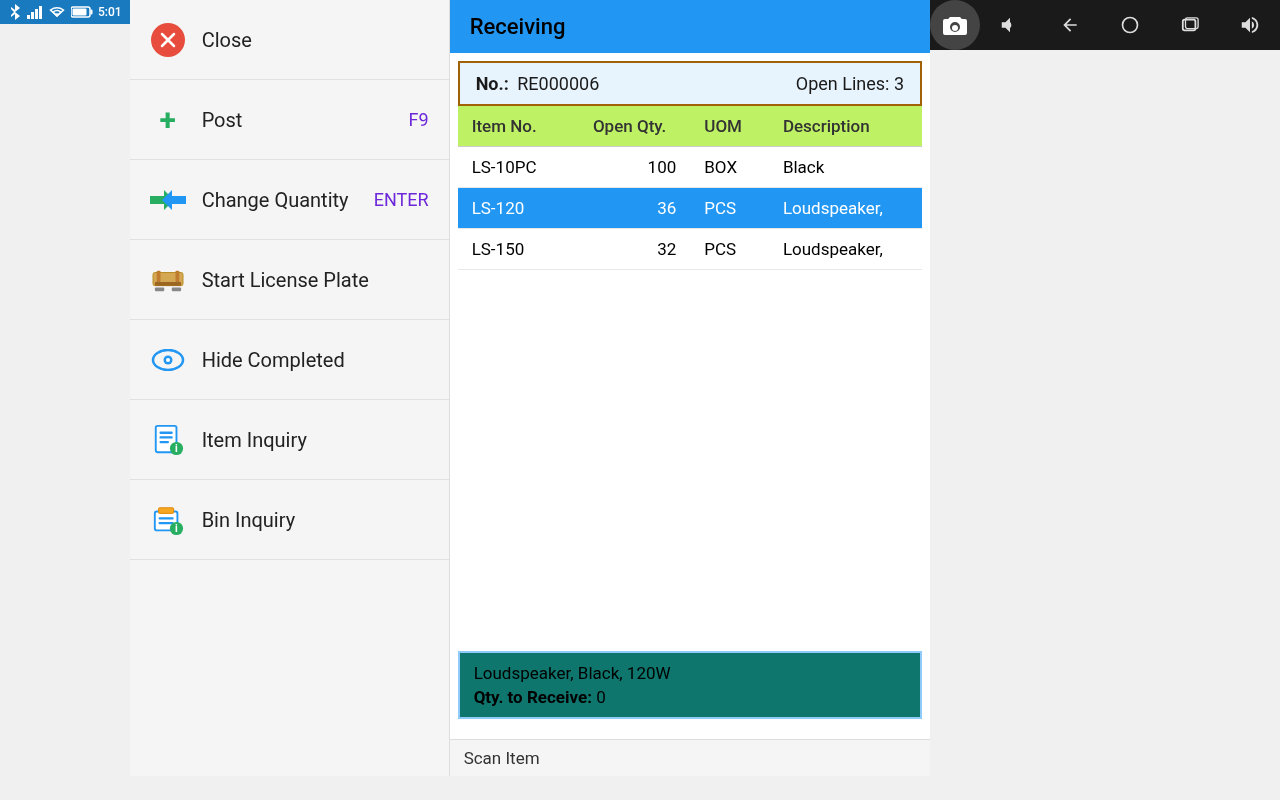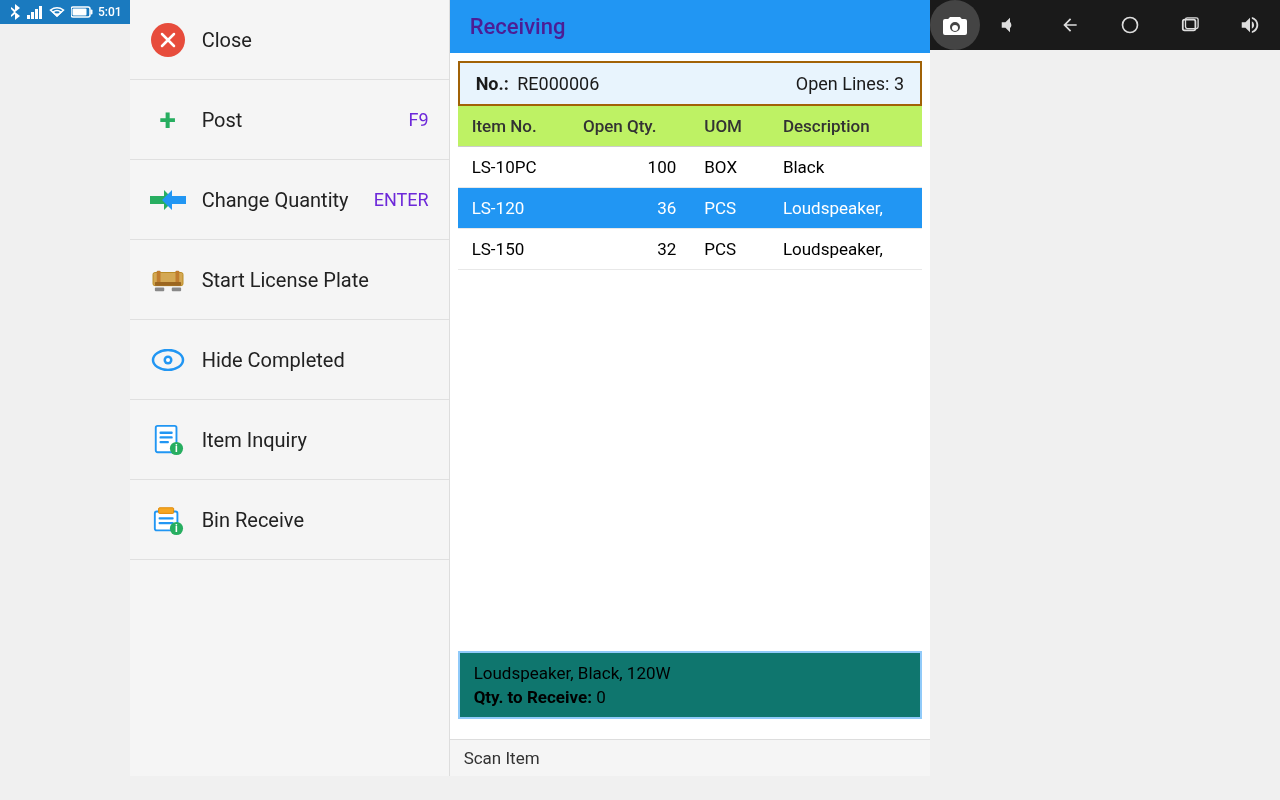--- a/index.html
+++ b/index.html
@@ -87,21 +87,21 @@
     .right-panel {
       flex: 1;
       display: flex;
       flex-direction: column;
       background: white;
     }
 
     
     .receiving-header {
       background: #2196f3;
-      color: #4c1d95;
+      color: #000000;
       font-size: 22px;
       font-weight: 500;
       padding: 14px 20px;
       flex-shrink: 0;
     }
 
     
     .number-bar {
       display: flex;
       align-items: center;
@@ -127,21 +127,21 @@
     .data-table thead tr {
       background: #bef264;
       border-bottom: 1px solid #ccc;
     }
     .data-table thead th {
       padding: 10px 14px;
       text-align: left;
       font-weight: 500;
       color: #333;
     }
-    .data-table thead th.right { text-align: left; margin-top: 6px; }
+    .data-table thead th.right { text-align: center; margin-top: 6px; }
     .data-table tbody tr { border-bottom: 1px solid #e8e8e8; }
     .data-table tbody tr.highlighted { background: #2196f3; color: white; }
     .data-table tbody tr:not(.highlighted) { background: white; }
     .data-table tbody td { padding: 10px 14px; }
     .data-table tbody td.right { text-align: right; }
 
     .table-container { margin: 0 8px; flex-shrink: 0; }
 
     
     .content-area { flex: 1; background: white; }
@@ -315,21 +315,21 @@
         <div class="item-icon bin-inq-icon">
           <svg width="34" height="34" viewBox="0 0 34 34">
             <rect x="3" y="8" width="24" height="20" rx="2" fill="#fff" stroke="#2196f3" stroke-width="2"></rect>
             <rect x="7" y="4" width="16" height="6" rx="1" fill="#f5a623" stroke="#e08800" stroke-width="1"></rect>
             <rect x="7" y="14" width="16" height="2.5" rx="1" fill="#2196f3"></rect>
             <rect x="7" y="19" width="16" height="2.5" rx="1" fill="#2196f3"></rect>
             <circle cx="26" cy="26" r="7" fill="#27ae60"></circle>
             <text x="26" y="30" text-anchor="middle" font-size="11" fill="white" font-weight="bold">i</text>
           </svg>
         </div>
-        <span class="item-label">Bin Receive</span>
+        <span class="item-label">Bin Inquiry</span>
       </div>
 
     </div>
 
     <div class="right-panel">
 
       <div class="receiving-header">
         <span>Receiving</span>
       </div>
 

